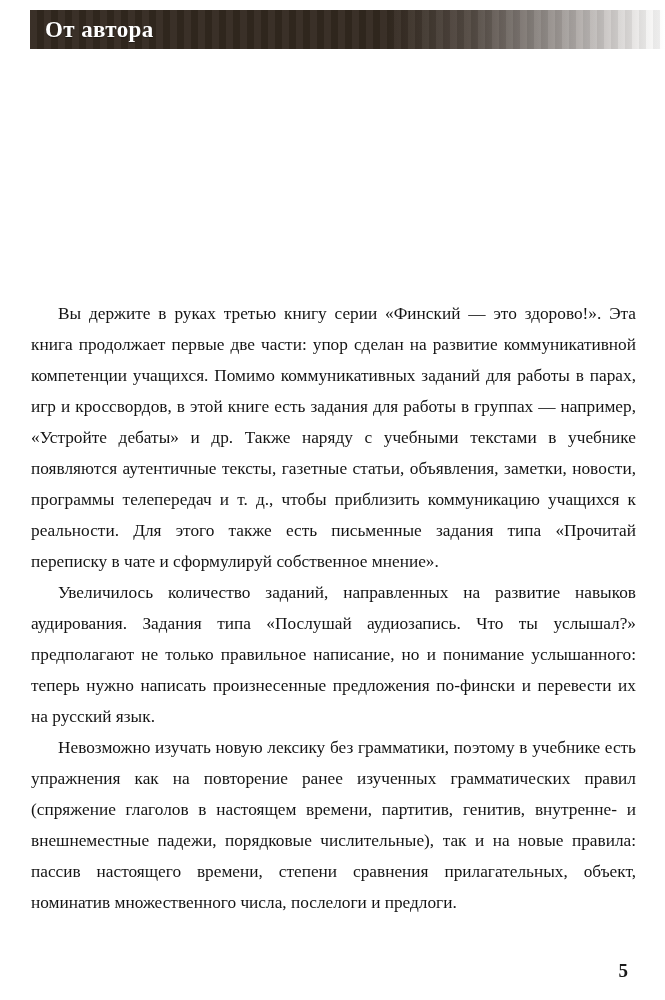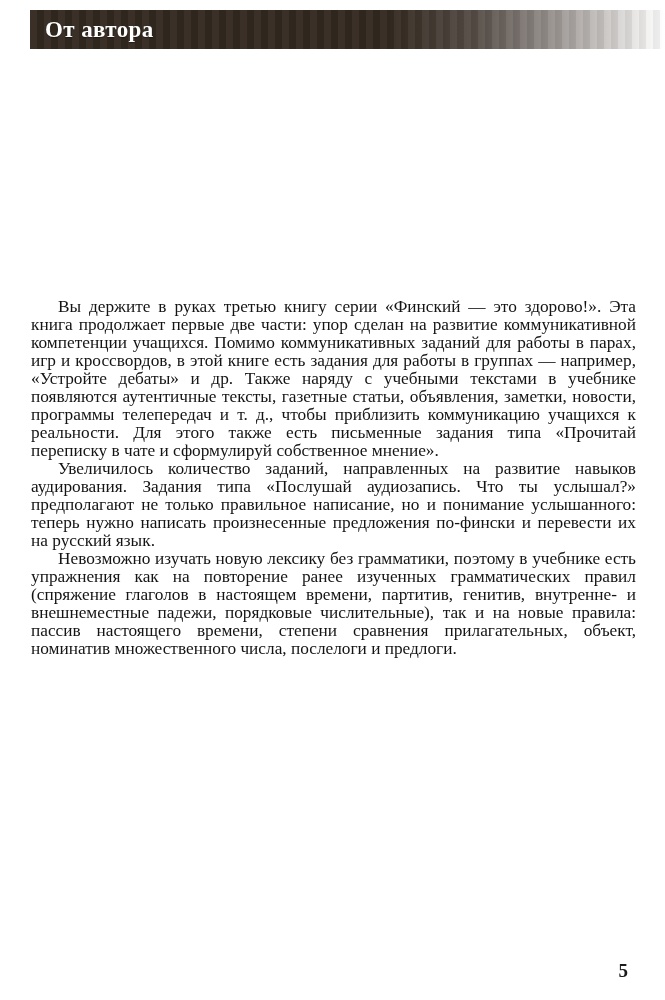--- a/index.html
+++ b/index.html
@@ -44,21 +44,21 @@
     padding-left: 15px;
     letter-spacing: 0.4px;
     text-shadow: 0 1px 1px rgba(0,0,0,0.4);
   }
   .text-block {
     position: absolute;
     top: 298px;
     left: 31px;
     width: 605px;
     font-size: 17.3px;
-    line-height: 18px;
+    line-height: 31px;
     text-align: justify;
   }
   .text-block p {
     margin: 0;
     padding: 0;
     text-indent: 27px;
   }
   .page-number {
     position: absolute;
     right: 37px;

